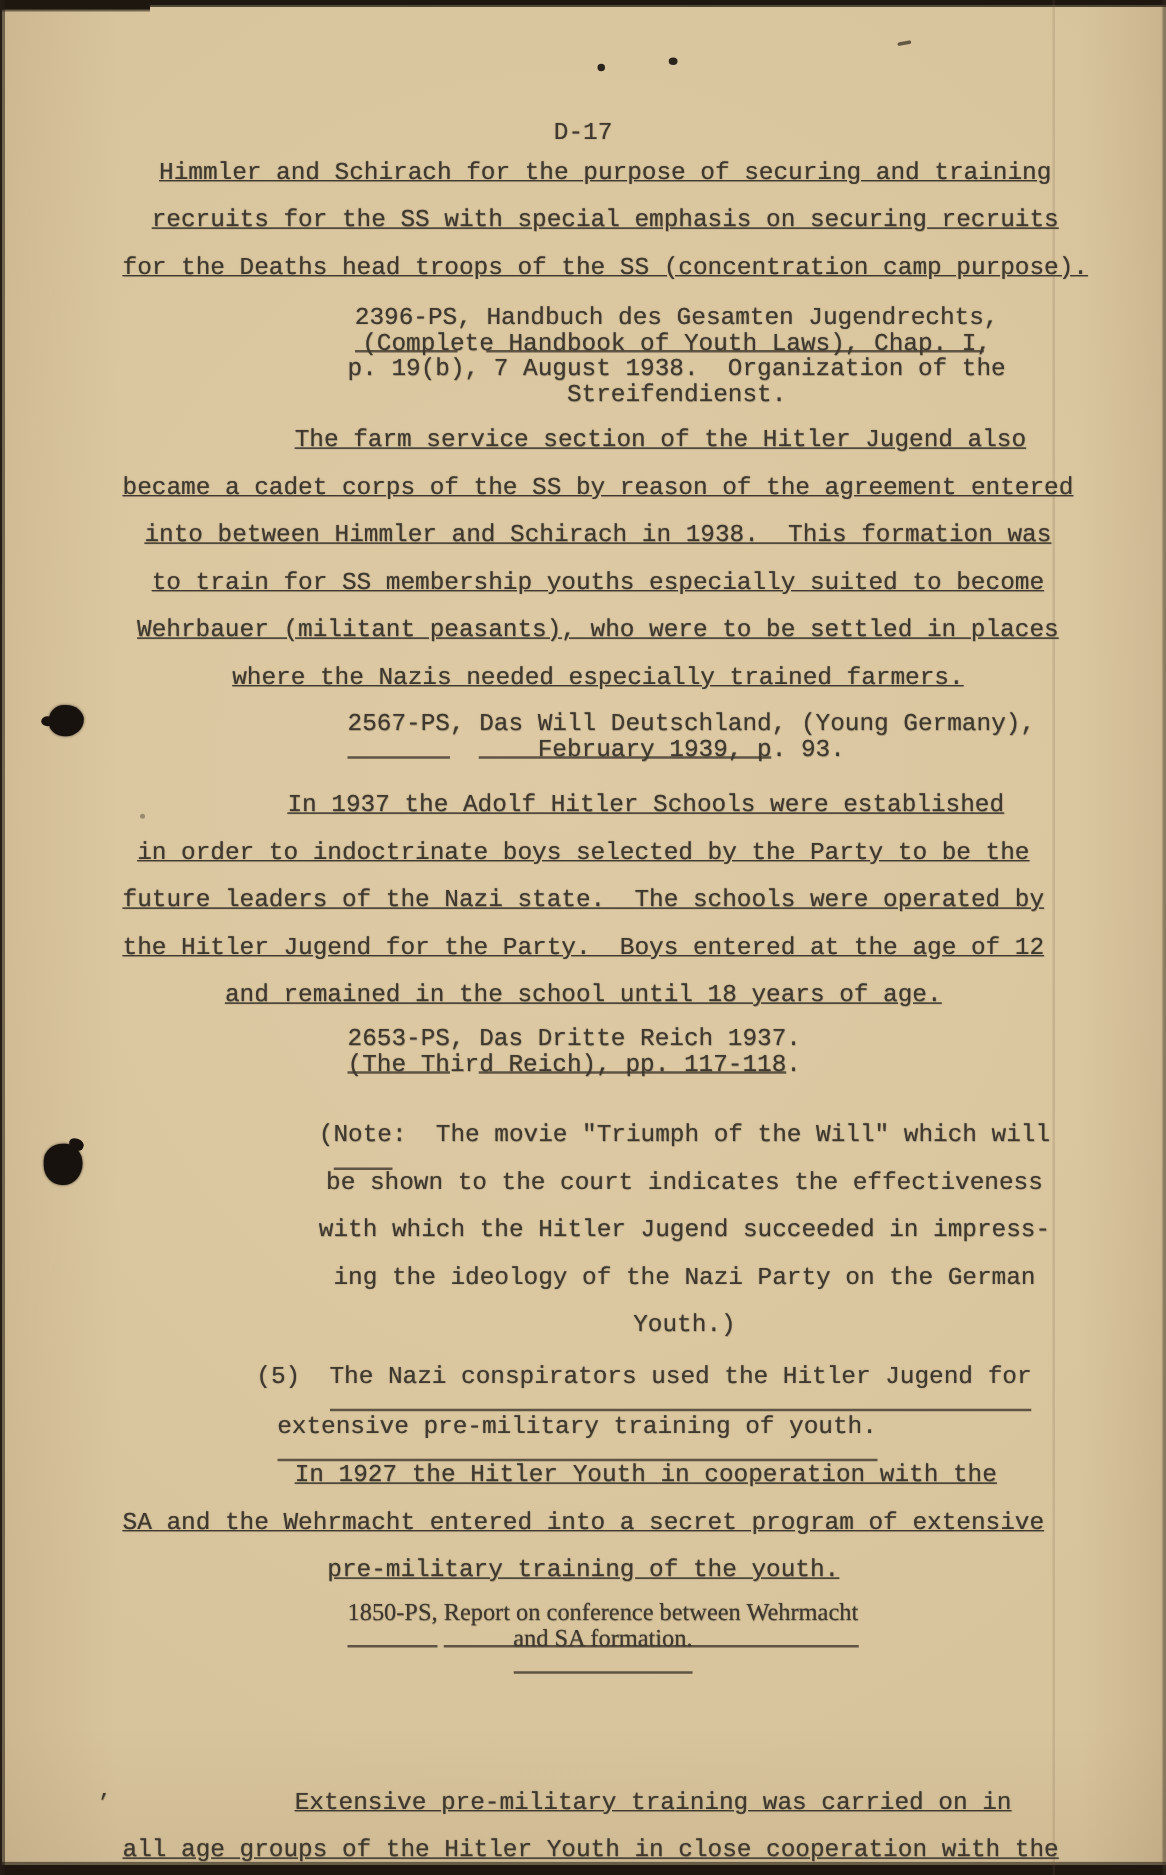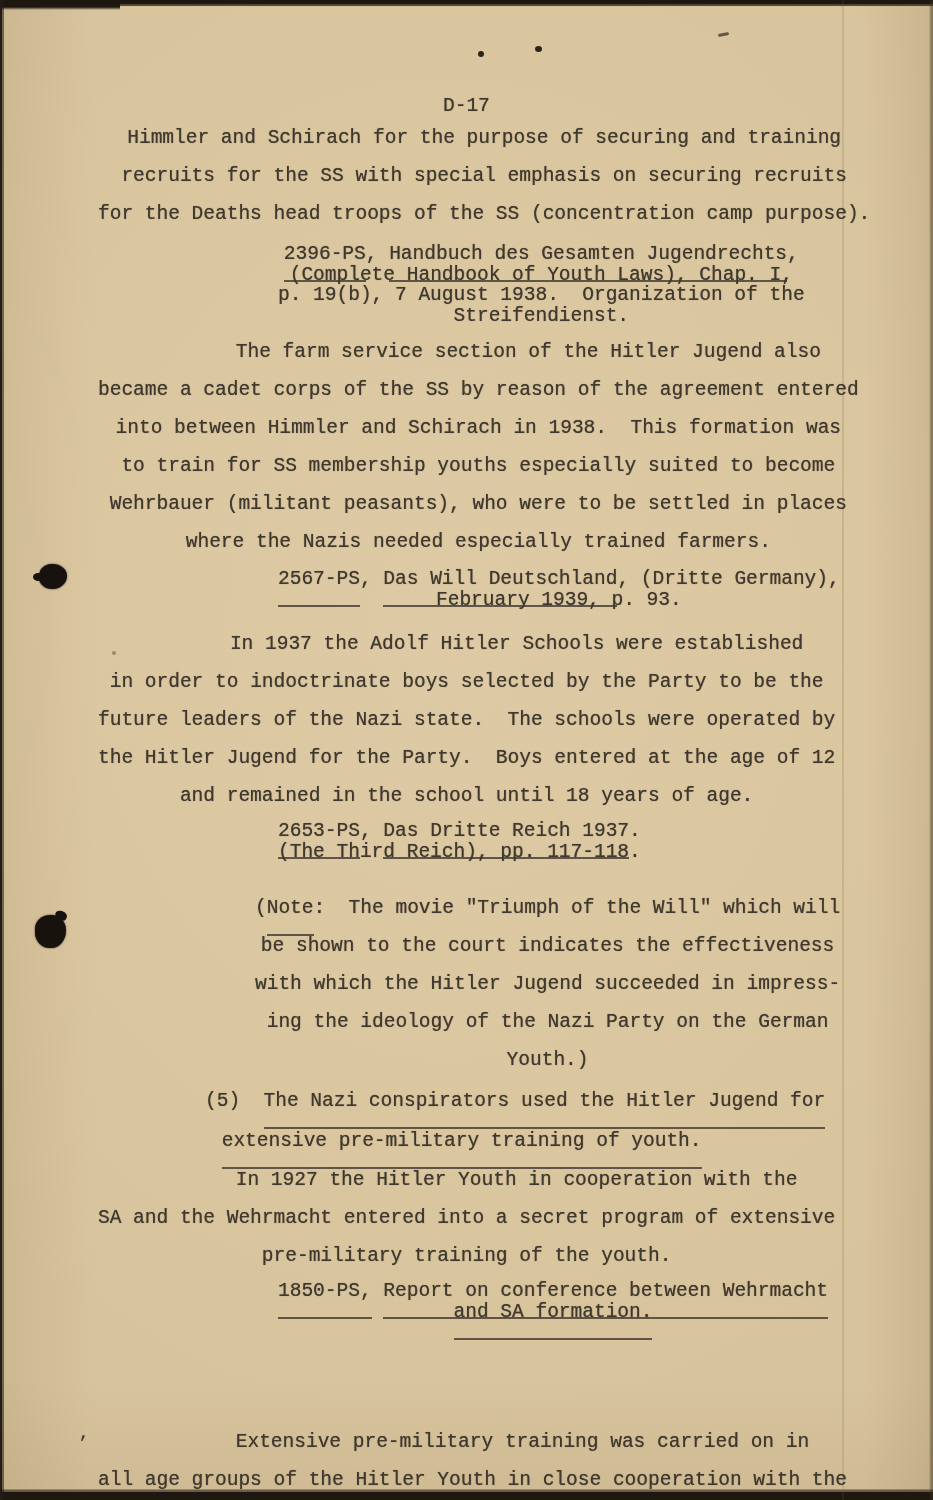--- a/index.html
+++ b/index.html
@@ -44,38 +44,38 @@
   .dot{position:absolute;background:#2a241c;border-radius:50%;}
   #dot-a{left:478px;top:51px;width:6px;height:6px;}
   #dot-b{left:535px;top:46px;width:7px;height:6px;}
   #dash-mark{position:absolute;left:718px;top:33px;width:11px;height:3px;background:rgba(70,60,48,.8);
     transform:rotate(-10deg);border-radius:2px;}
   #speck-a{left:112px;top:651px;width:4px;height:4px;background:rgba(100,88,70,.55);}
   #stray-comma{position:absolute;left:79px;top:1424px;font-size:17px;color:#3e382e;}
   
   .blk{position:absolute;}
   .blk .line{white-space:pre;text-align:center;}
-  .body .line{height:38px;line-height:38px;}
+  .body .line{height:38px;line-height:38px;text-decoration:underline;}
   .cit .line{height:20.5px;line-height:20.5px;}
   .note .line{height:38px;line-height:38px;}
   .indent{padding-left:100px;}
   .u{border-bottom:2px solid rgba(60,53,43,.78);padding-bottom:15px;}
   #blk-header{left:443px;top:94px;line-height:24px;}
   #blk-p1{left:98px;top:119px;}
   #blk-cit1{left:278px;top:244px;}
   #blk-p2{left:98px;top:333px;}
   #blk-cit2{left:278px;top:569px;}
   #blk-p3{left:98px;top:625px;}
   #blk-cit3{left:278px;top:821px;}
   #blk-note{left:255px;top:889px;}
   #blk-heading{left:98px;top:1081px;}
   #blk-heading .line{height:40px;line-height:40px;}
   #blk-heading .line1{padding-left:107px;}
   #blk-p4{left:98px;top:1161px;}
-  #blk-cit4{left:278px;top:1281px;}
+  #blk-cit4{left:278px;top:1281px;font-family:Liberation Serif, serif;}
   #blk-p5{left:98px;top:1392px;margin-top:31px;}
 </style>
 </head>
 <body>
 
 <div id="scan">
 
   <div class="edge" id="edge-top"></div>
   <div class="edge" id="edge-top-left"></div>
   <div class="edge" id="edge-bottom"></div>
@@ -110,21 +110,21 @@
   <div class="blk body" id="blk-p2">
     <div class="line indent">The farm service section of the Hitler Jugend also</div>
     <div class="line">became a cadet corps of the SS by reason of the agreement entered</div>
     <div class="line">into between Himmler and Schirach in 1938.  This formation was</div>
     <div class="line">to train for SS membership youths especially suited to become</div>
     <div class="line">Wehrbauer (militant peasants), who were to be settled in places</div>
     <div class="line">where the Nazis needed especially trained farmers.</div>
   </div>
 
   <div class="blk cit" id="blk-cit2">
-    <div class="line"><span class="u">2567-PS</span><span>, </span><span class="u">Das Will Deutschland</span><span>, (Dritte Germany),</span></div>
+    <div class="line"><span class="u">2567-PS</span><span>, </span><span class="u">Das Will Deutschland</span><span>, (Young Germany),</span></div>
     <div class="line">February 1939, p. 93.</div>
   </div>
 
   <div class="blk body" id="blk-p3">
     <div class="line indent">In 1937 the Adolf Hitler Schools were established</div>
     <div class="line">in order to indoctrinate boys selected by the Party to be the</div>
     <div class="line">future leaders of the Nazi state.  The schools were operated by</div>
     <div class="line">the Hitler Jugend for the Party.  Boys entered at the age of 12</div>
     <div class="line">and remained in the school until 18 years of age.</div>
   </div>

